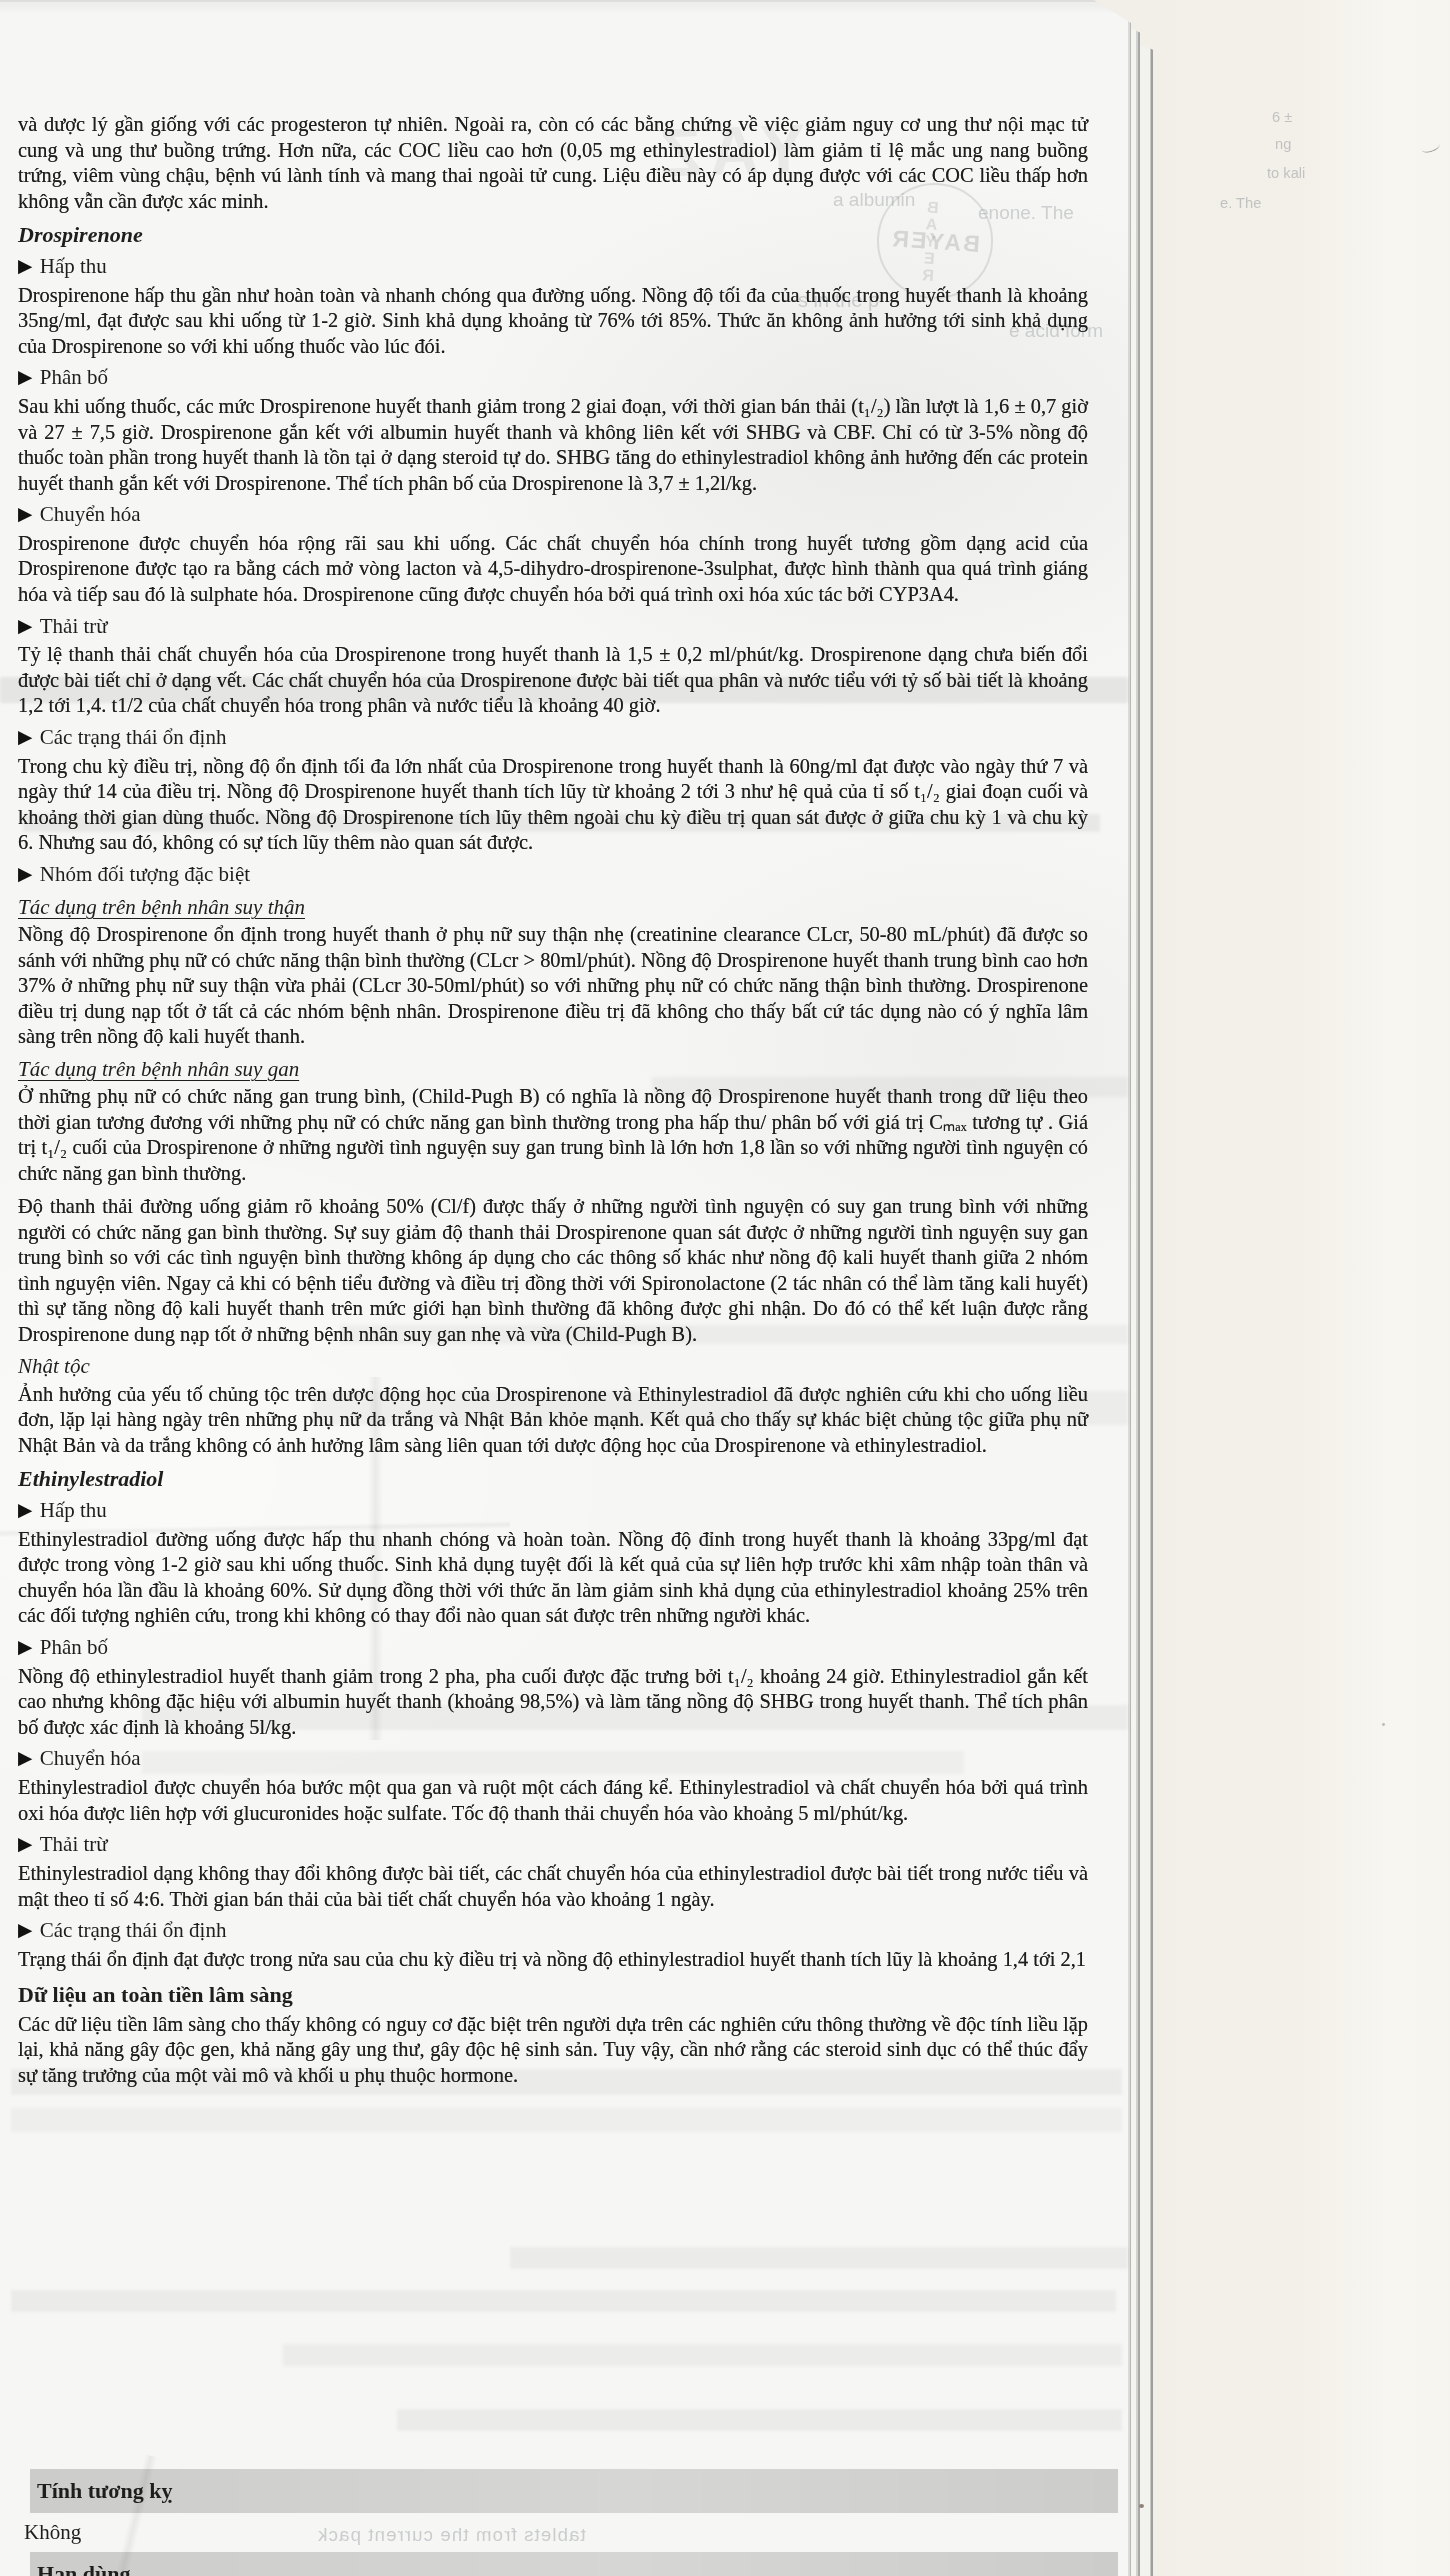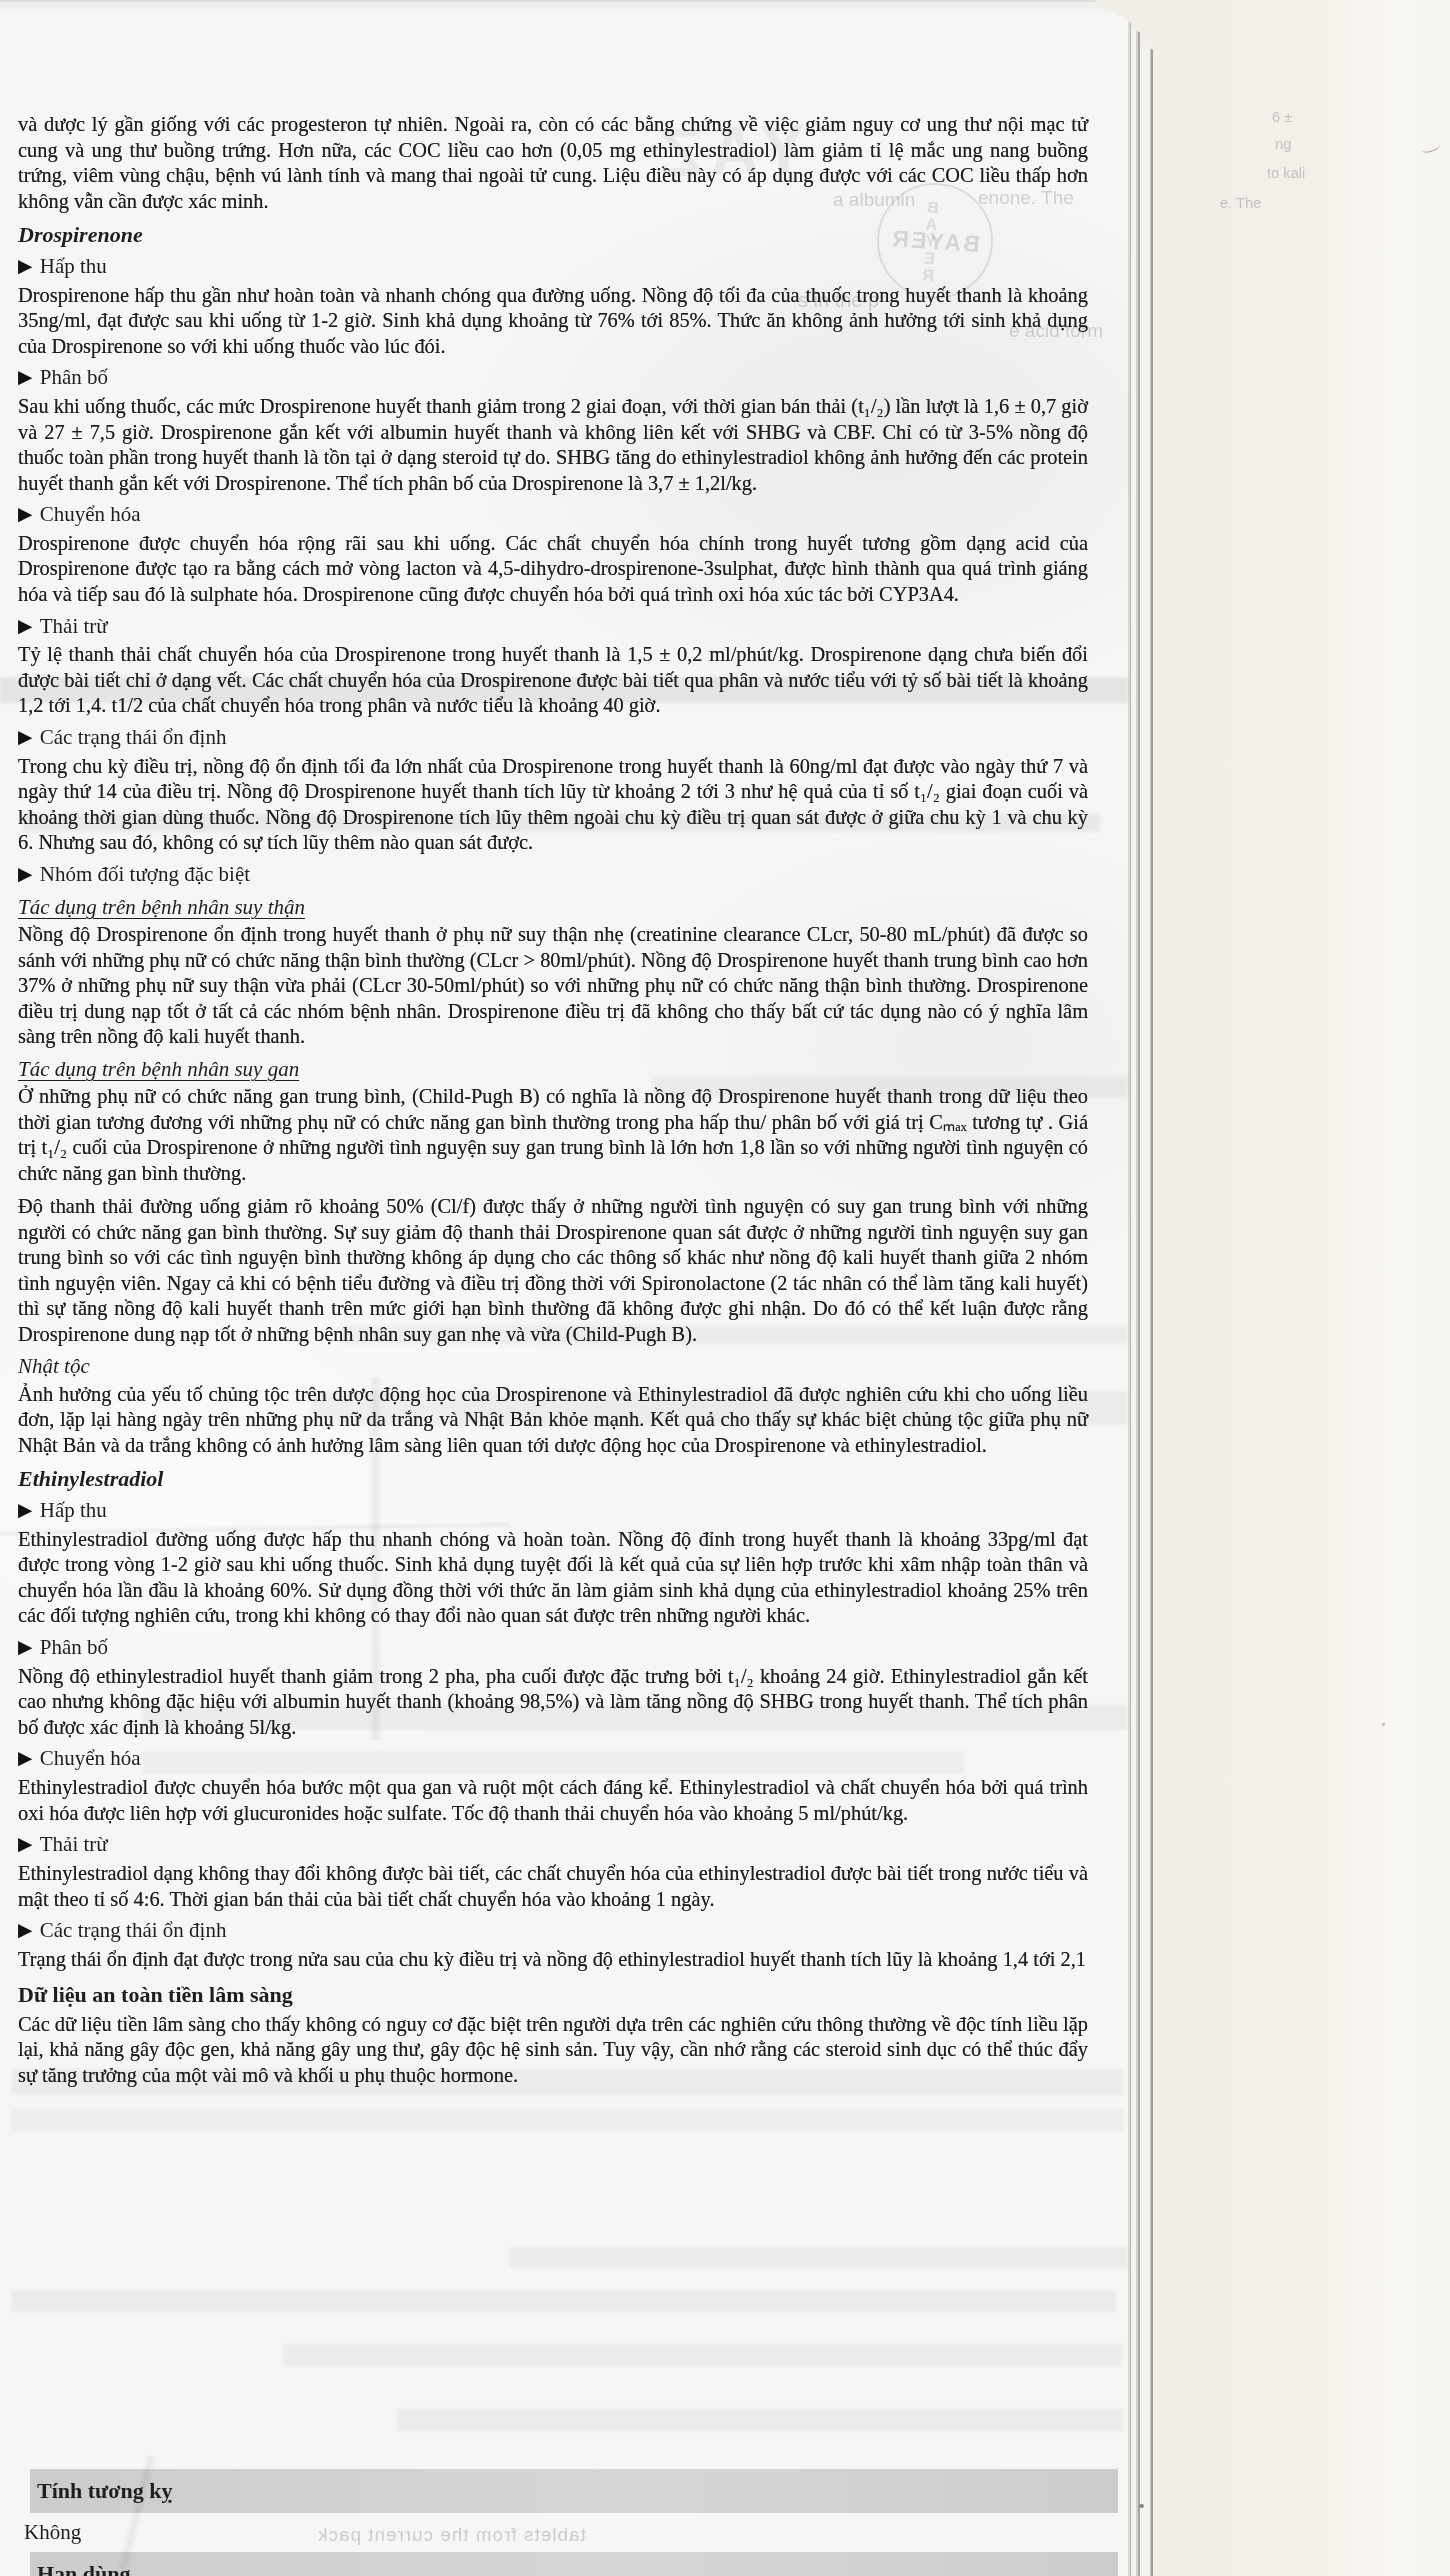--- a/index.html
+++ b/index.html
@@ -86,21 +86,21 @@
   <div class="crease" style="left:130px;top:2454px;width:12.5px;height:122px;transform:rotate(14deg);"></div>
   <div class="crease" style="left:0;top:1525px;width:510px;height:8px;background:linear-gradient(to bottom,rgba(0,0,0,0),rgba(0,0,0,.05),rgba(0,0,0,0));transform:rotate(-1deg);"></div>
 
   <div class="stamp">
     <div class="h">BAYER</div>
     <div class="v">BAYER</div>
   </div>
   <div class="yaz">YAZ</div>
 
   <span class="ghost" style="left:833px;top:189px;font-size:19px;color:rgba(112,118,128,.30);">a albumin</span>
-  <span class="ghost" style="left:978px;top:187px;font-size:19px;color:rgba(112,118,128,.30);">enone. The</span>
+  <span class="ghost" style="left:978px;top:202px;font-size:19px;color:rgba(112,118,128,.30);">enone. The</span>
   <span class="ghost" style="left:798px;top:289px;font-size:20px;color:rgba(112,118,128,.30);">s in the p</span>
   <span class="ghost" style="left:1009px;top:272px;font-size:19px;color:rgba(112,118,128,.30);margin-top:48px;">e acid form</span>
   <span class="ghost mir" style="left:317px;top:2524px;font-size:18.7px;color:rgba(100,106,118,.30);letter-spacing:1.1px;">tablets from the current pack</span>
 
   <div class="speck" style="left:1139px;top:2504px;width:5.1px;height:4px;"></div>
   <div class="speck" style="left:1382px;top:1723px;width:2.8px;height:2.8px;opacity:.5;"></div>
   <div class="squiggle" style="left:1421px;top:142px;"></div>
 
   <div class="col">
     <div class="p">và dược lý gần giống với các progesteron tự nhiên. Ngoài ra, còn có các  bằng chứng về việc giảm nguy cơ ung thư nội mạc tử cung và ung thư buồng trứng. Hơn nữa, các COC liều cao hơn (0,05 mg ethinylestradiol) làm giảm tỉ lệ mắc ung nang buồng trứng, viêm vùng chậu, bệnh vú lành tính và mang thai ngoài tử cung. Liệu điều này có áp dụng được với các COC liều thấp hơn không vẫn cần được xác minh.</div>

